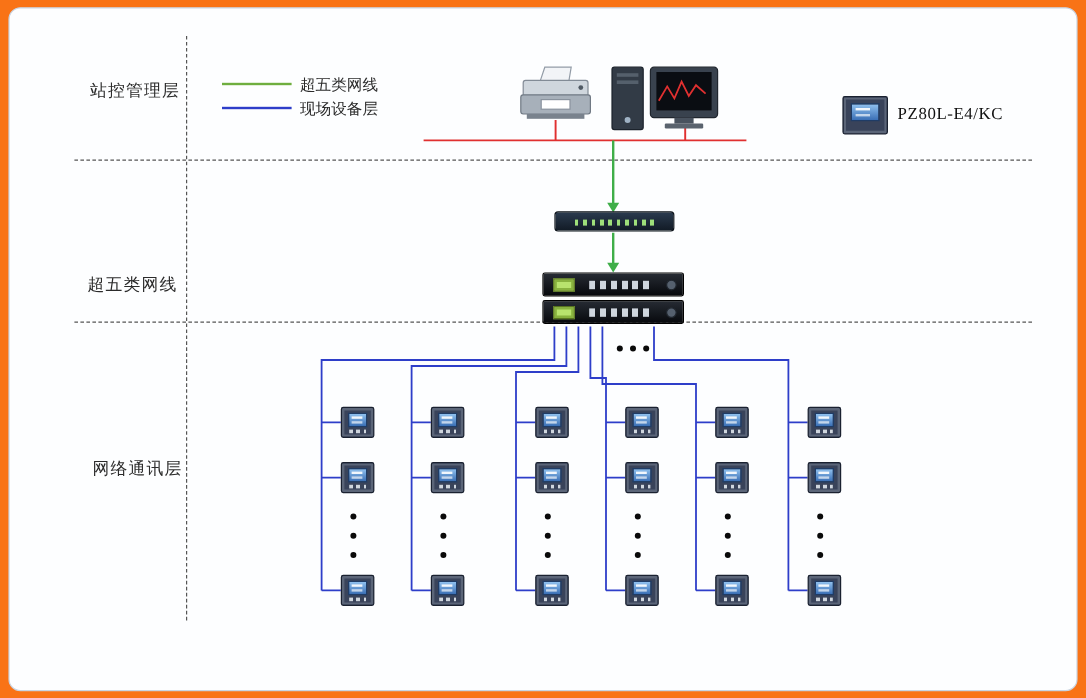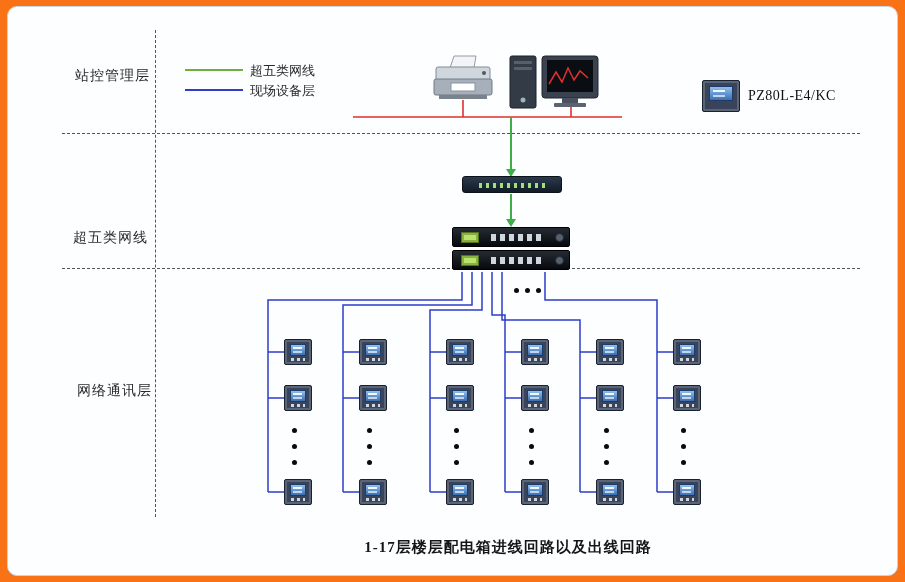--- a/index.html
+++ b/index.html
@@ -233,14 +233,13 @@
   <div class="meter" style="left:673px; top:385px">
       <span class="meter-face"></span>
     </div>
   <div class="meter" style="left:673px; top:479px">
       <span class="meter-face"></span>
     </div>
   <div class="dot" style="left:681px; top:428px"></div>
   <div class="dot" style="left:681px; top:444px"></div>
   <div class="dot" style="left:681px; top:460px"></div>
 
-  <div class="caption">1-17层楼层配电箱进线回路以及出线回路</div>
 </div>
 
 </body></html>

